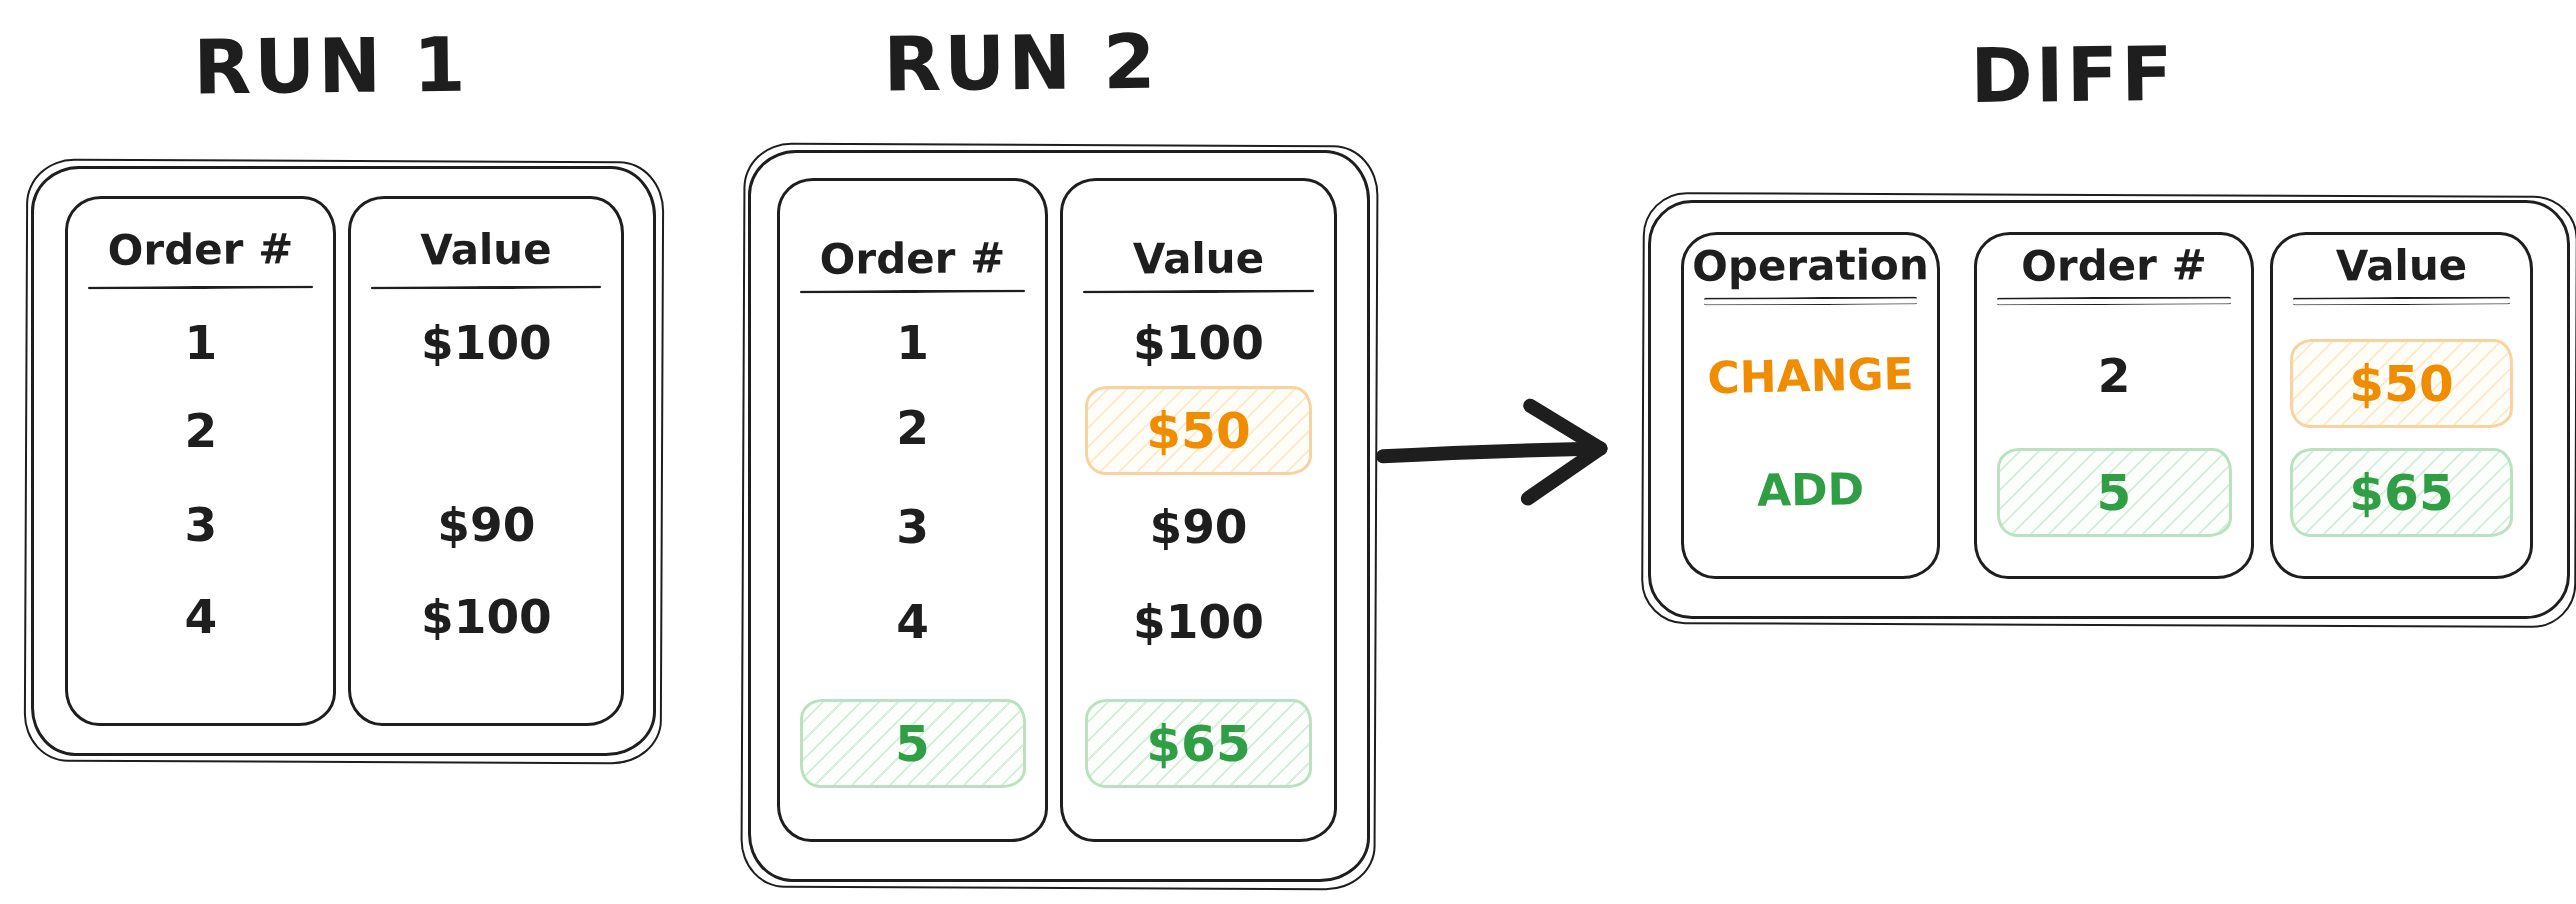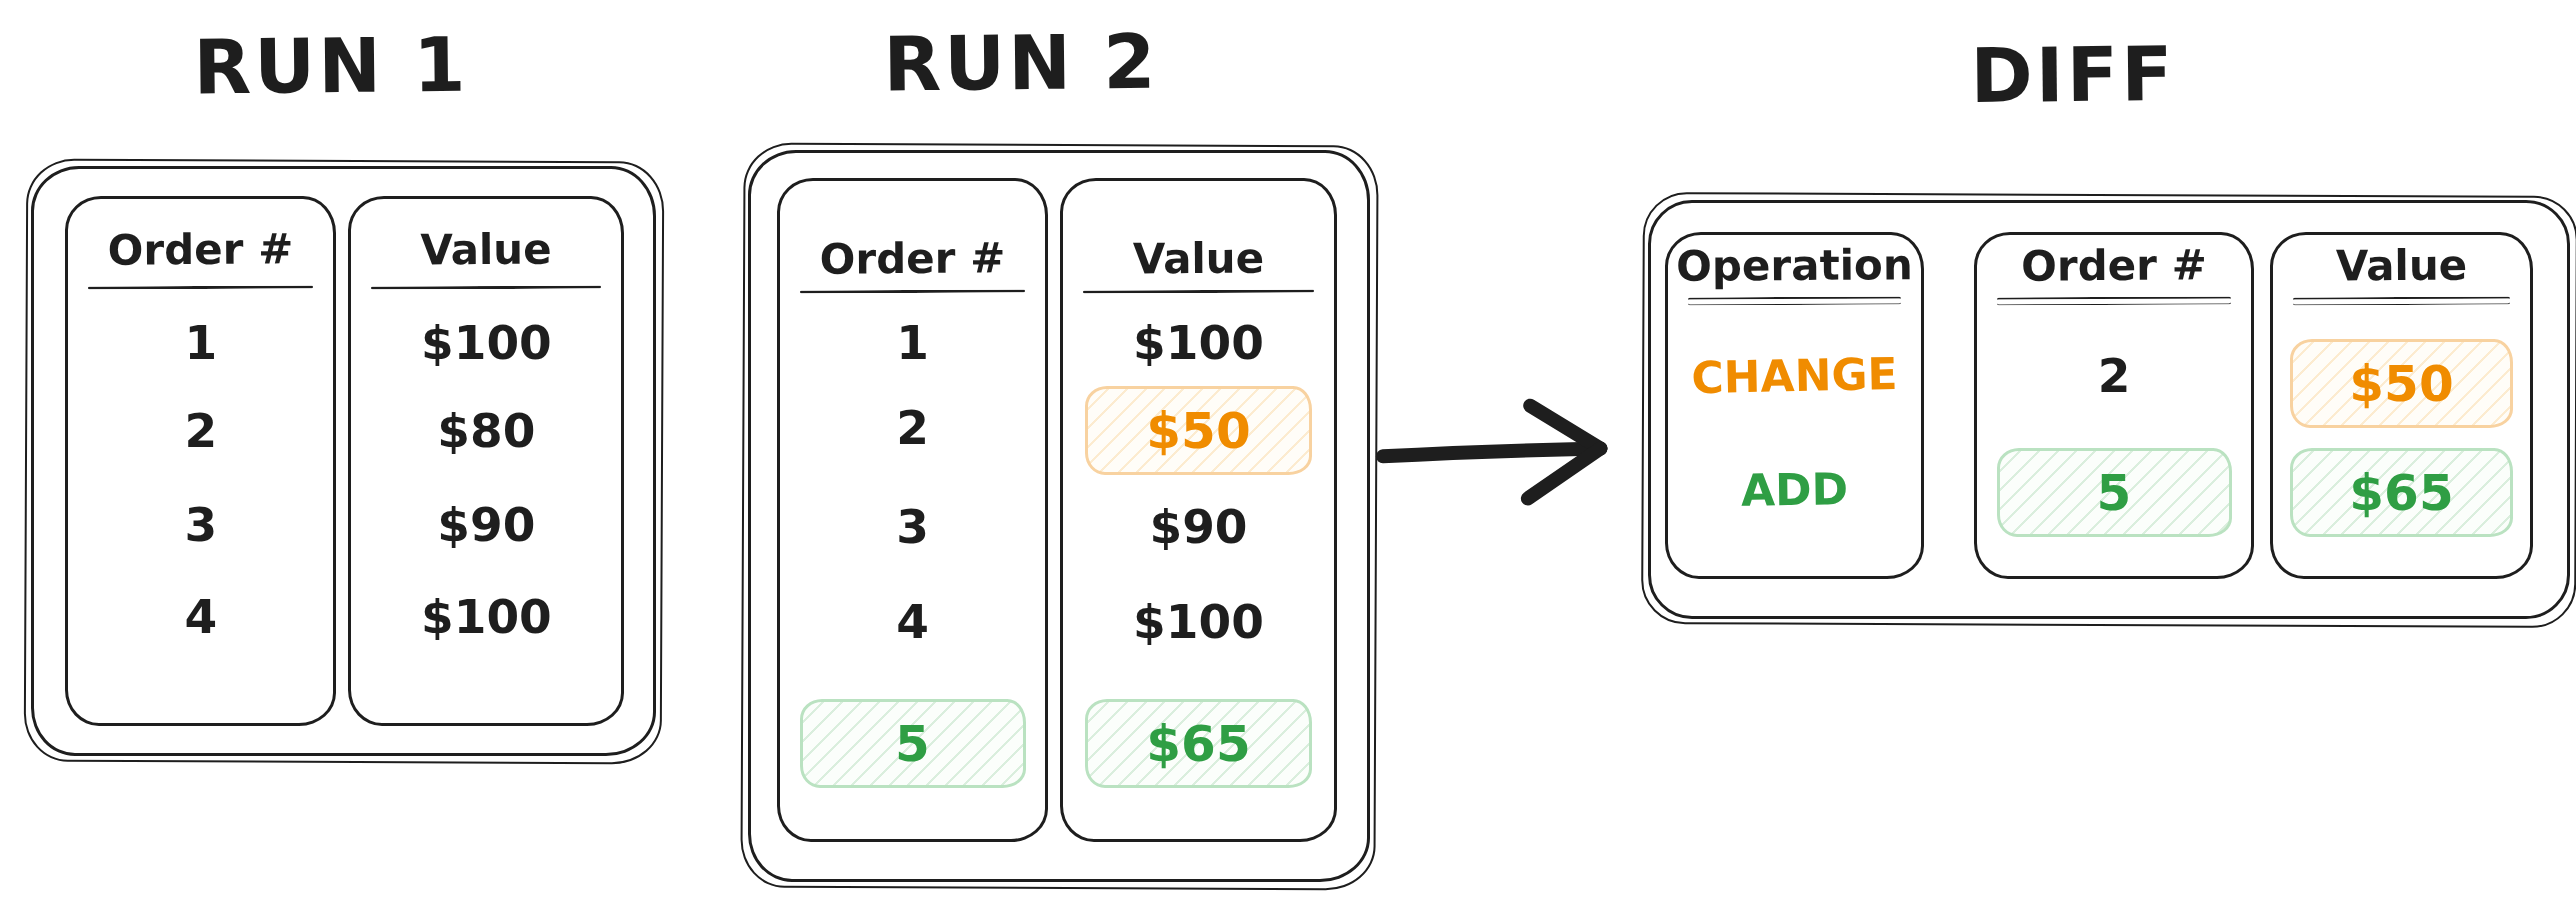--- a/index.html
+++ b/index.html
@@ -82,21 +82,20 @@
       <div class="cell" style="top:113px;">1</div>
       <div class="cell" style="top:201px;">2</div>
       <div class="cell" style="top:295px;">3</div>
       <div class="cell" style="top:387px;">4</div>
     </div>
 
     <div class="col" style="left:314px;top:27px;width:270px;height:524px;">
       <div class="col-header" style="top:23.4px;">Value</div>
       <div class="rule" style="top:87px;"></div>
       <div class="cell" style="top:113px;">$100</div>
-      <div class="cell" style="top:201px;">$80</div>
       <div class="cell" style="top:295px;">$90</div>
       <div class="cell" style="top:387px;">$100</div>
     </div>
   </div>
 
   <div class="table-box sketch" style="left:740px;top:150px;width:616px;height:726px;">
 
     <div class="col" style="left:26px;top:25px;width:265px;height:658px;">
       <div class="col-header" style="top:50px;">Order #</div>
       <div class="rule" style="top:109px;"></div>
@@ -127,21 +126,21 @@
   <svg class="arrow-svg" width="265" height="164" viewBox="0 0 340 210" aria-hidden="true">
     <g fill="none" stroke="#1e1e1e" stroke-width="18" stroke-linecap="round" stroke-linejoin="round">
       <path d="M 14 108 C 110 103, 200 100, 293 98"></path>
       <path d="M 293 98 L 203 43"></path>
       <path d="M 293 98 L 200 162"></path>
     </g>
   </svg>
 
   <div class="table-box sketch" style="left:1640px;top:200px;width:916px;height:413px;border-radius:44px;">
 
-    <div class="col" style="left:14px;top:29px;width:253px;height:341px;">
+    <div class="col" style="left:30px;top:29px;width:253px;height:341px;">
       <div class="col-header" style="top:4.7px;height:51px;line-height:51px;">Operation</div>
       <div class="rule double" style="top:62px;"></div>
       <div class="cell txt-orange" style="top:110px;font-size:44px;">CHANGE</div>
       <div class="cell txt-green" style="top:224px;font-size:44px;">ADD</div>
     </div>
 
     <div class="col" style="left:323px;top:29px;width:274px;height:341px;">
       <div class="col-header" style="top:4.7px;height:51px;line-height:51px;">Order #</div>
       <div class="rule double" style="top:62px;"></div>
       <div class="cell" style="top:110px;">2</div>

